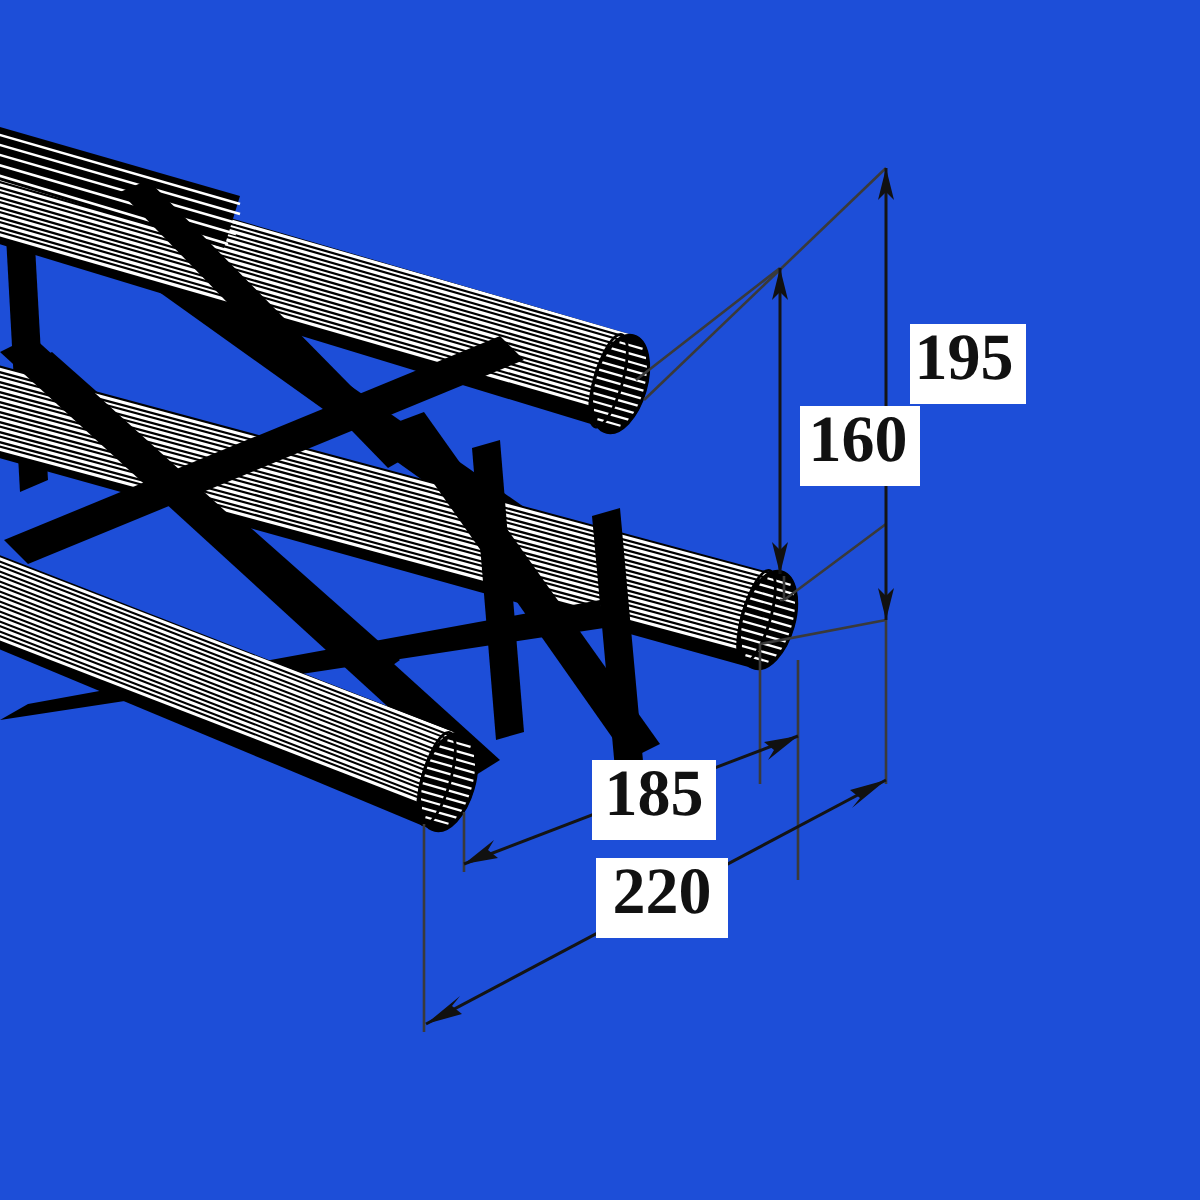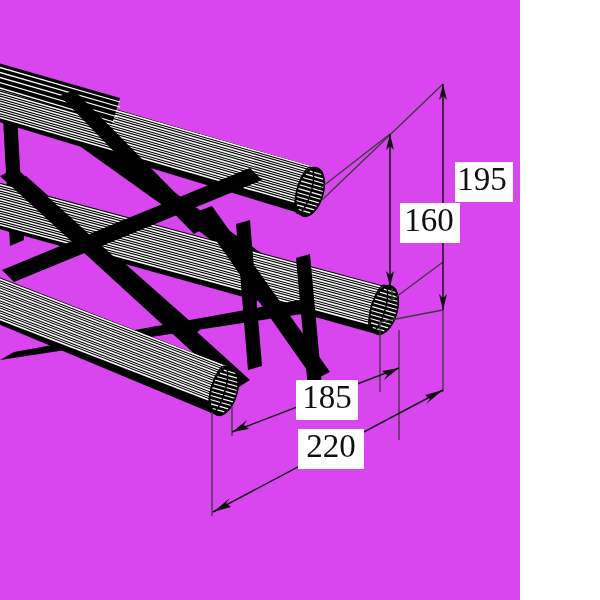--- a/index.html
+++ b/index.html
@@ -6,24 +6,25 @@
   html, body {
     margin: 0;
     padding: 0;
     background: #ffffff;
   }
   body {
     font-family: "Liberation Serif", serif;
   }
   #drawing-root {
     position: relative;
-    width: 520px;
+    width: 600px;
     height: 600px;
-    background: #d946ef;
+    background: #1d4ed8;
     overflow: hidden;
+    font-weight: bold;
   }
   #drawing-svg {
     position: absolute;
     top: 0;
     left: 0;
     width: 600px;
     height: 600px;
     display: block;
   }
   .dim-text {

